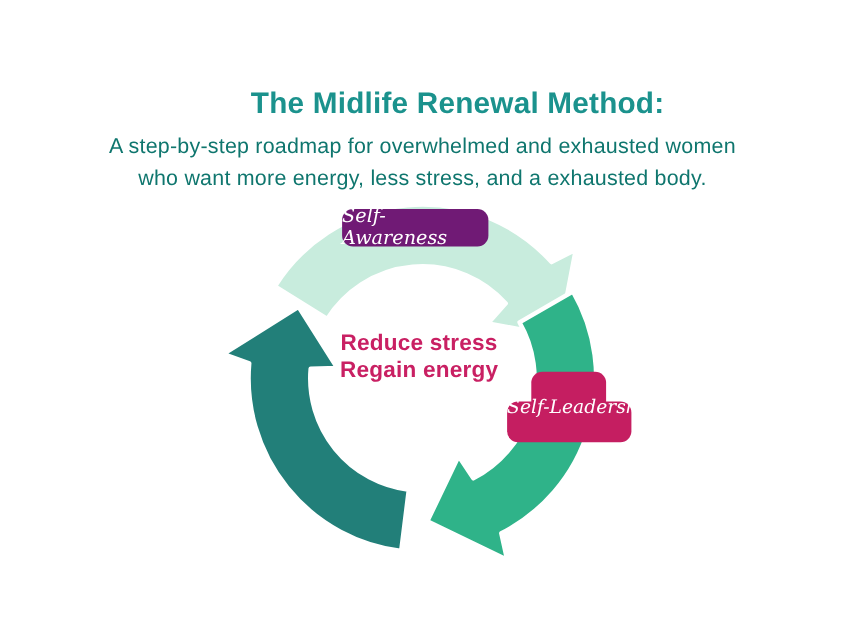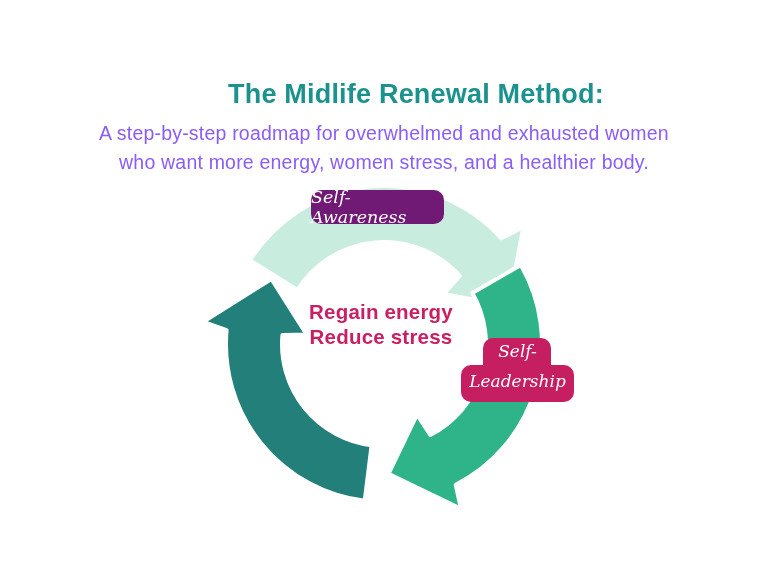--- a/index.html
+++ b/index.html
@@ -33,21 +33,21 @@
   .subtitle {
     position: absolute;
     top: 119px;
     left: 0;
     width: 768px;
     margin: 0;
     text-align: center;
     font-size: 19.5px;
     line-height: 28.5px;
     font-weight: 400;
-    color: #8b5cf6;
+    color: #0f766e;
     letter-spacing: 0.2px;
   }
   .cycle-svg {
     position: absolute;
     top: 0;
     left: 0;
     width: 768px;
     height: 576px;
   }
   .center-text {
@@ -87,49 +87,48 @@
     position: absolute;
     background: #c51e61;
     border-radius: 10px;
   }
   .bl-top    { left: 22px; top: 0;    width: 68px;  height: 38px; }
   .bl-bottom { left: 0;    top: 27px; width: 113px; height: 37px; }
   .bl-text {
     position: absolute;
     inset: 0;
     display: flex;
-    flex-direction: column;
     align-items: center;
     color: #ffffff;
     font-family: "DejaVu Serif", serif;
     font-style: italic;
     font-size: 17px;
     z-index: 1;
   }
   .bl-text .l1 { line-height: 27px; }
   .bl-text .l2 { line-height: 33px; }
 </style>
 </head>
 <body>
 
 <div class="canvas">
 
   <h1 class="title">The Midlife Renewal Method:</h1>
 
-  <p class="subtitle"><span>A step-by-step roadmap for overwhelmed and exhausted women</span><br><span>who want more energy, women stress, and a healthier body.</span></p>
+  <p class="subtitle"><span>A step-by-step roadmap for overwhelmed and exhausted women</span><br><span>who want more energy, less stress, and a exhausted body.</span></p>
 
   <svg class="cycle-svg" viewBox="0 0 768 576" xmlns="http://www.w3.org/2000/svg">
     <path stroke="#ffffff" stroke-width="4" stroke-linejoin="round" d="M 250.0 260.3 A 158 158 0 0 1 501.4 238.3 L 523.4 227.0 L 508.3 306.0 L 443.7 293.9 L 459.8 275.8 A 102 102 0 0 0 297.5 289.9 Z" fill="#c8ecdd"></path>
     <path stroke="#ffffff" stroke-width="4" stroke-linejoin="round" d="M 520.8 265.0 A 158 158 0 0 1 455.7 484.8 L 461.0 508.9 L 388.5 473.9 L 417.0 414.7 L 430.3 434.9 A 102 102 0 0 0 472.3 293.0 Z" fill="#2fb389"></path>
     <path stroke="#ffffff" stroke-width="4" stroke-linejoin="round" d="M 364.7 500.8 A 158 158 0 0 1 226.6 330.2 L 203.3 321.8 L 271.4 279.0 L 306.6 334.5 L 282.4 335.1 A 102 102 0 0 0 371.6 445.3 Z" fill="#227f79"></path>
   </svg>
 
   <div class="center-text">
+    <div>Reduce stress</div>
     <div>Regain energy</div>
-    <div>Reduce stress</div>
   </div>
 
   <div class="badge badge-awareness">
     <span>Self-Awareness</span>
   </div>
 
   <div class="badge-leadership">
     <div class="bl-top"></div>
     <div class="bl-bottom"></div>
     <div class="bl-text">

